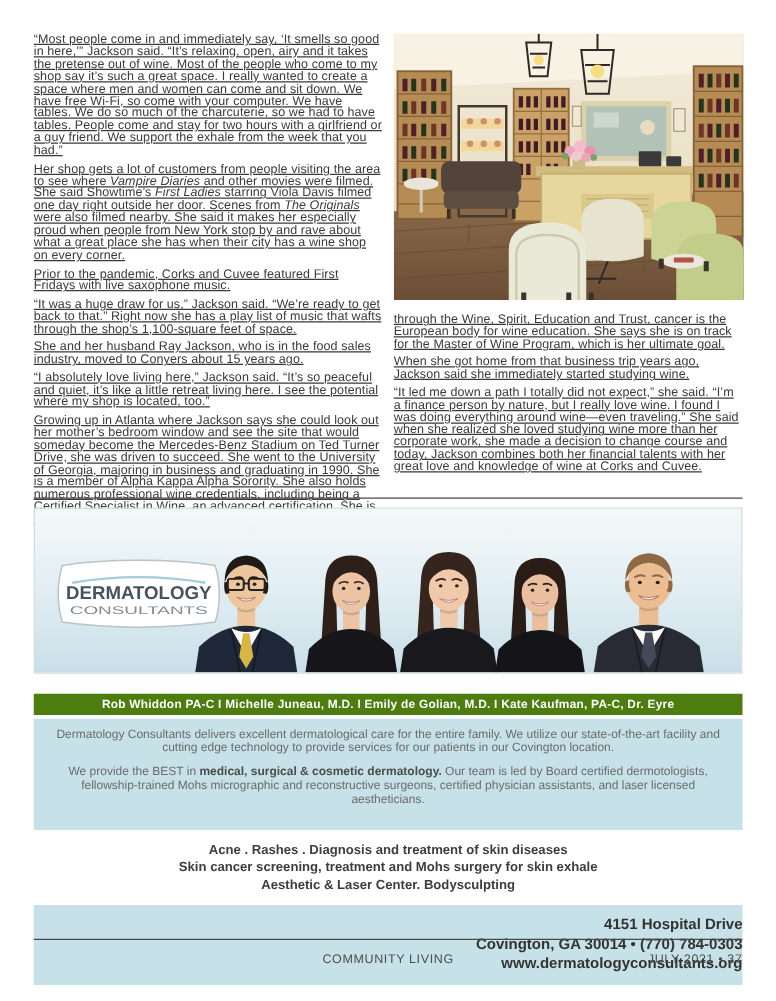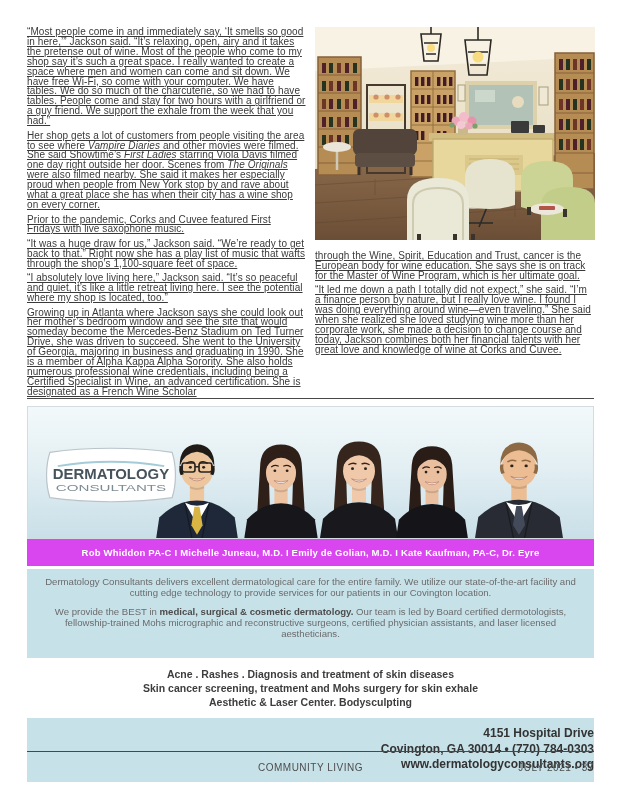--- a/index.html
+++ b/index.html
@@ -22,42 +22,43 @@
   .footer-center{position:absolute;left:0;width:567px;text-align:center;}
   .footer-right{position:absolute;right:0;}
 
   
   .ad{position:absolute;left:27px;top:406px;width:567px;}
   .ad-photo{position:relative;height:133px;overflow:hidden;box-sizing:border-box;
             background:linear-gradient(180deg,#f3f9fa 0%,#e3eff3 45%,#c9dfe8 100%);
             border:1px solid #d3dde1;}
   .ad-logo{position:absolute;left:14px;top:38px;width:138px;height:60px;}
   .headshot{position:absolute;bottom:0;}
-  .caption-bar{height:27px;background:#d946ef;color:#ffffff;font-weight:bold;font-size:9.5px;
-               display:flex;align-items:center;justify-content:center;letter-spacing:0.2px;}
+  .caption-bar{height:17px;background:#4d7c0f;color:#ffffff;font-weight:bold;font-size:9.5px;
+               display:flex;align-items:center;justify-content:center;letter-spacing:0.2px;margin-top:16px;}
   .info-panel{margin-top:3px;background:#c7e1e9;text-align:center;color:#6b6b6b;
               font-size:9.6px;line-height:11px;padding:7px 14px 19px;}
   .info-panel p{margin:0 0 8px 0;}
   .info-panel p:last-child{margin-bottom:0;}
   .services{background:#fff;text-align:center;color:#3d3d3d;font-weight:bold;
             font-size:10.5px;line-height:13.8px;padding:10px 0 9px;}
   .address-box{background:#c7e1e9;text-align:right;color:#333333;font-weight:bold;
                font-size:12px;line-height:15.5px;padding:8px 0 9px;}
 </style>
 </head>
 <body>
 
 <div class="page">
 
   <div class="article">
     <div class="col-left">
       <p class="body"><span>“Most people come in and immediately say, ‘It smells so good in here,’” Jackson said. “It’s relaxing, open, airy and it takes the pretense out of wine. Most of the people who come to my shop say it’s such a great space. I really wanted to create a space where men and women can come and sit down. We have free Wi-Fi, so come with your computer. We have tables. We do so much of the charcuterie, so we had to have tables. People come and stay for two hours with a girlfriend or a guy friend. We support the exhale from the week that you had.”</span></p>
       <p class="body"><span>Her shop gets a lot of customers from people visiting the area to see where </span><span style="font-style: italic;">Vampire Diaries</span><span> and other movies were filmed. She said Showtime’s </span><span style="font-style: italic;">First Ladies</span><span> starring Viola Davis filmed one day right outside her door. Scenes from </span><span style="font-style: italic;">The Originals</span><span> were also filmed nearby. She said it makes her especially proud when people from New York stop by and rave about what a great place she has when their city has a wine shop on every corner.</span></p>
       <p class="body"><span>Prior to the pandemic, Corks and Cuvee featured First Fridays with live saxophone music.</span></p>
       <p class="body"><span>“It was a huge draw for us,” Jackson said. “We’re ready to get back to that.” Right now she has a play list of music that wafts through the shop’s 1,100-square feet of space.</span></p>
+      <p class="body"><span>She and her husband Ray Jackson, who is in the food sales industry, moved to Conyers about 15 years ago.</span></p>
       <p class="body"><span>“I absolutely love living here,” Jackson said. “It’s so peaceful and quiet, it’s like a little retreat living here. I see the potential where my shop is located, too.”</span></p>
       <p class="body"><span>Growing up in Atlanta where Jackson says she could look out her mother’s bedroom window and see the site that would someday become the Mercedes-Benz Stadium on Ted Turner Drive, she was driven to succeed. She went to the University of Georgia, majoring in business and graduating in 1990. She is a member of Alpha Kappa Alpha Sorority. She also holds numerous professional wine credentials, including being a Certified Specialist in Wine, an advanced certification. She is designated as a French Wine Scholar</span></p>
     </div>
 
     <div class="col-right">
 
       <div class="photo-frame">
         <svg viewBox="0 0 280 213" width="280" height="213">
           <defs>
             <linearGradient id="wallG" x1="0" y1="0" x2="0" y2="1">
@@ -260,20 +261,21 @@
           <path d="M98,213 v-36 q0,-16 25,-16 q25,0 25,16 v36" fill="none" stroke="#cfcbb0" stroke-width="2"></path>
           <path d="M206,180 v-28 q0,-18 26,-18 q26,0 26,18 v28 q-26,9 -52,0 Z" fill="#cbd494"></path>
           <path d="M226,213 v-34 q0,-19 28,-19 q26,0 26,16 v37 Z" fill="#c3cd8a"></path>
           <ellipse cx="232" cy="182" rx="17" ry="6" fill="#ece7da"></ellipse>
             <rect x="224" y="179" width="16" height="4" rx="1" fill="#b05548"></rect>
           <path d="M104,213 v-6 M140,213 v-6 M158,207 v6 M214,180 v8 M250,182 v8" stroke="#3a332c" stroke-width="4"></path>
         </svg>
       </div>
 
       <p class="body"><span>through the Wine, Spirit, Education and Trust, cancer is the European body for wine education. She says she is on track for the Master of Wine Program, which is her ultimate goal.</span></p>
+      <p class="body"><span>When she got home from that business trip years ago, Jackson said she immediately started studying wine.</span></p>
       <p class="body"><span>“It led me down a path I totally did not expect,” she said. “I’m a finance person by nature, but I really love wine. I found I was doing everything around wine—even traveling.” She said when she realized she loved studying wine more than her corporate work, she made a decision to change course and today, Jackson combines both her financial talents with her great love and knowledge of wine at Corks and Cuvee.</span></p>
     </div>
   </div>
 
   <hr class="rule rule-top">
 
   <div class="ad">
 
     <div class="ad-photo">
       <svg class="ad-logo" viewBox="0 0 140 60">

